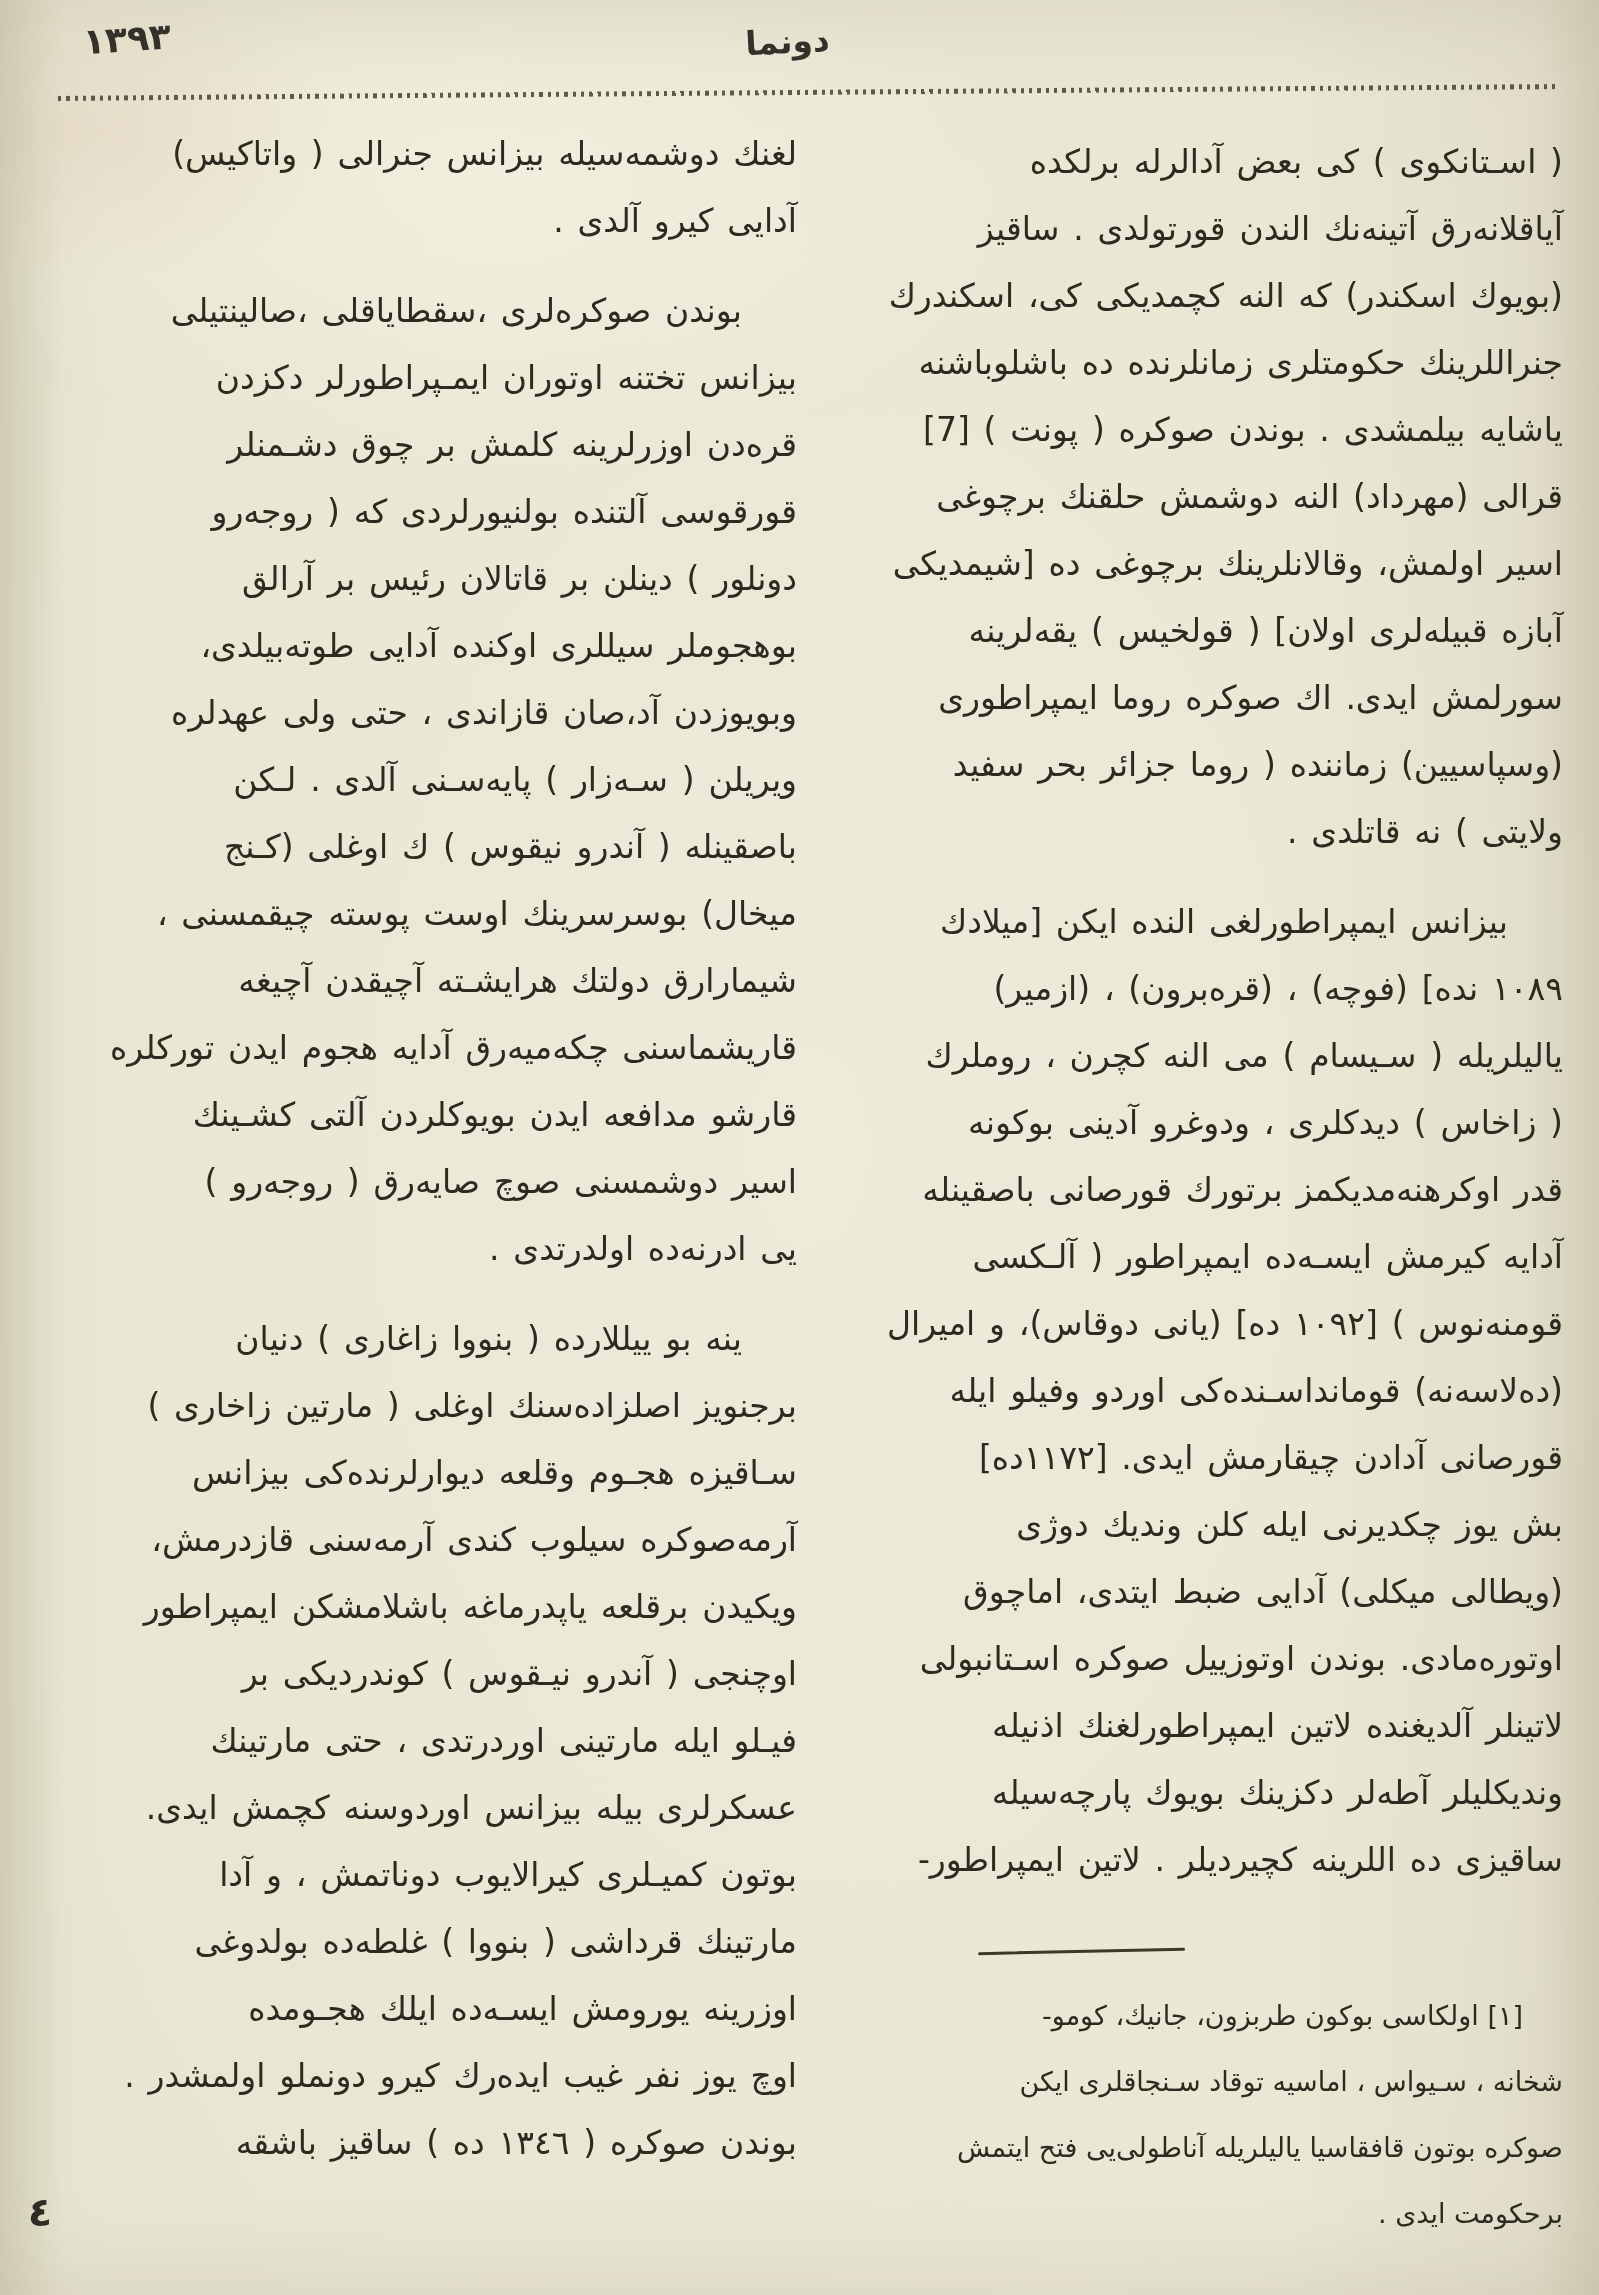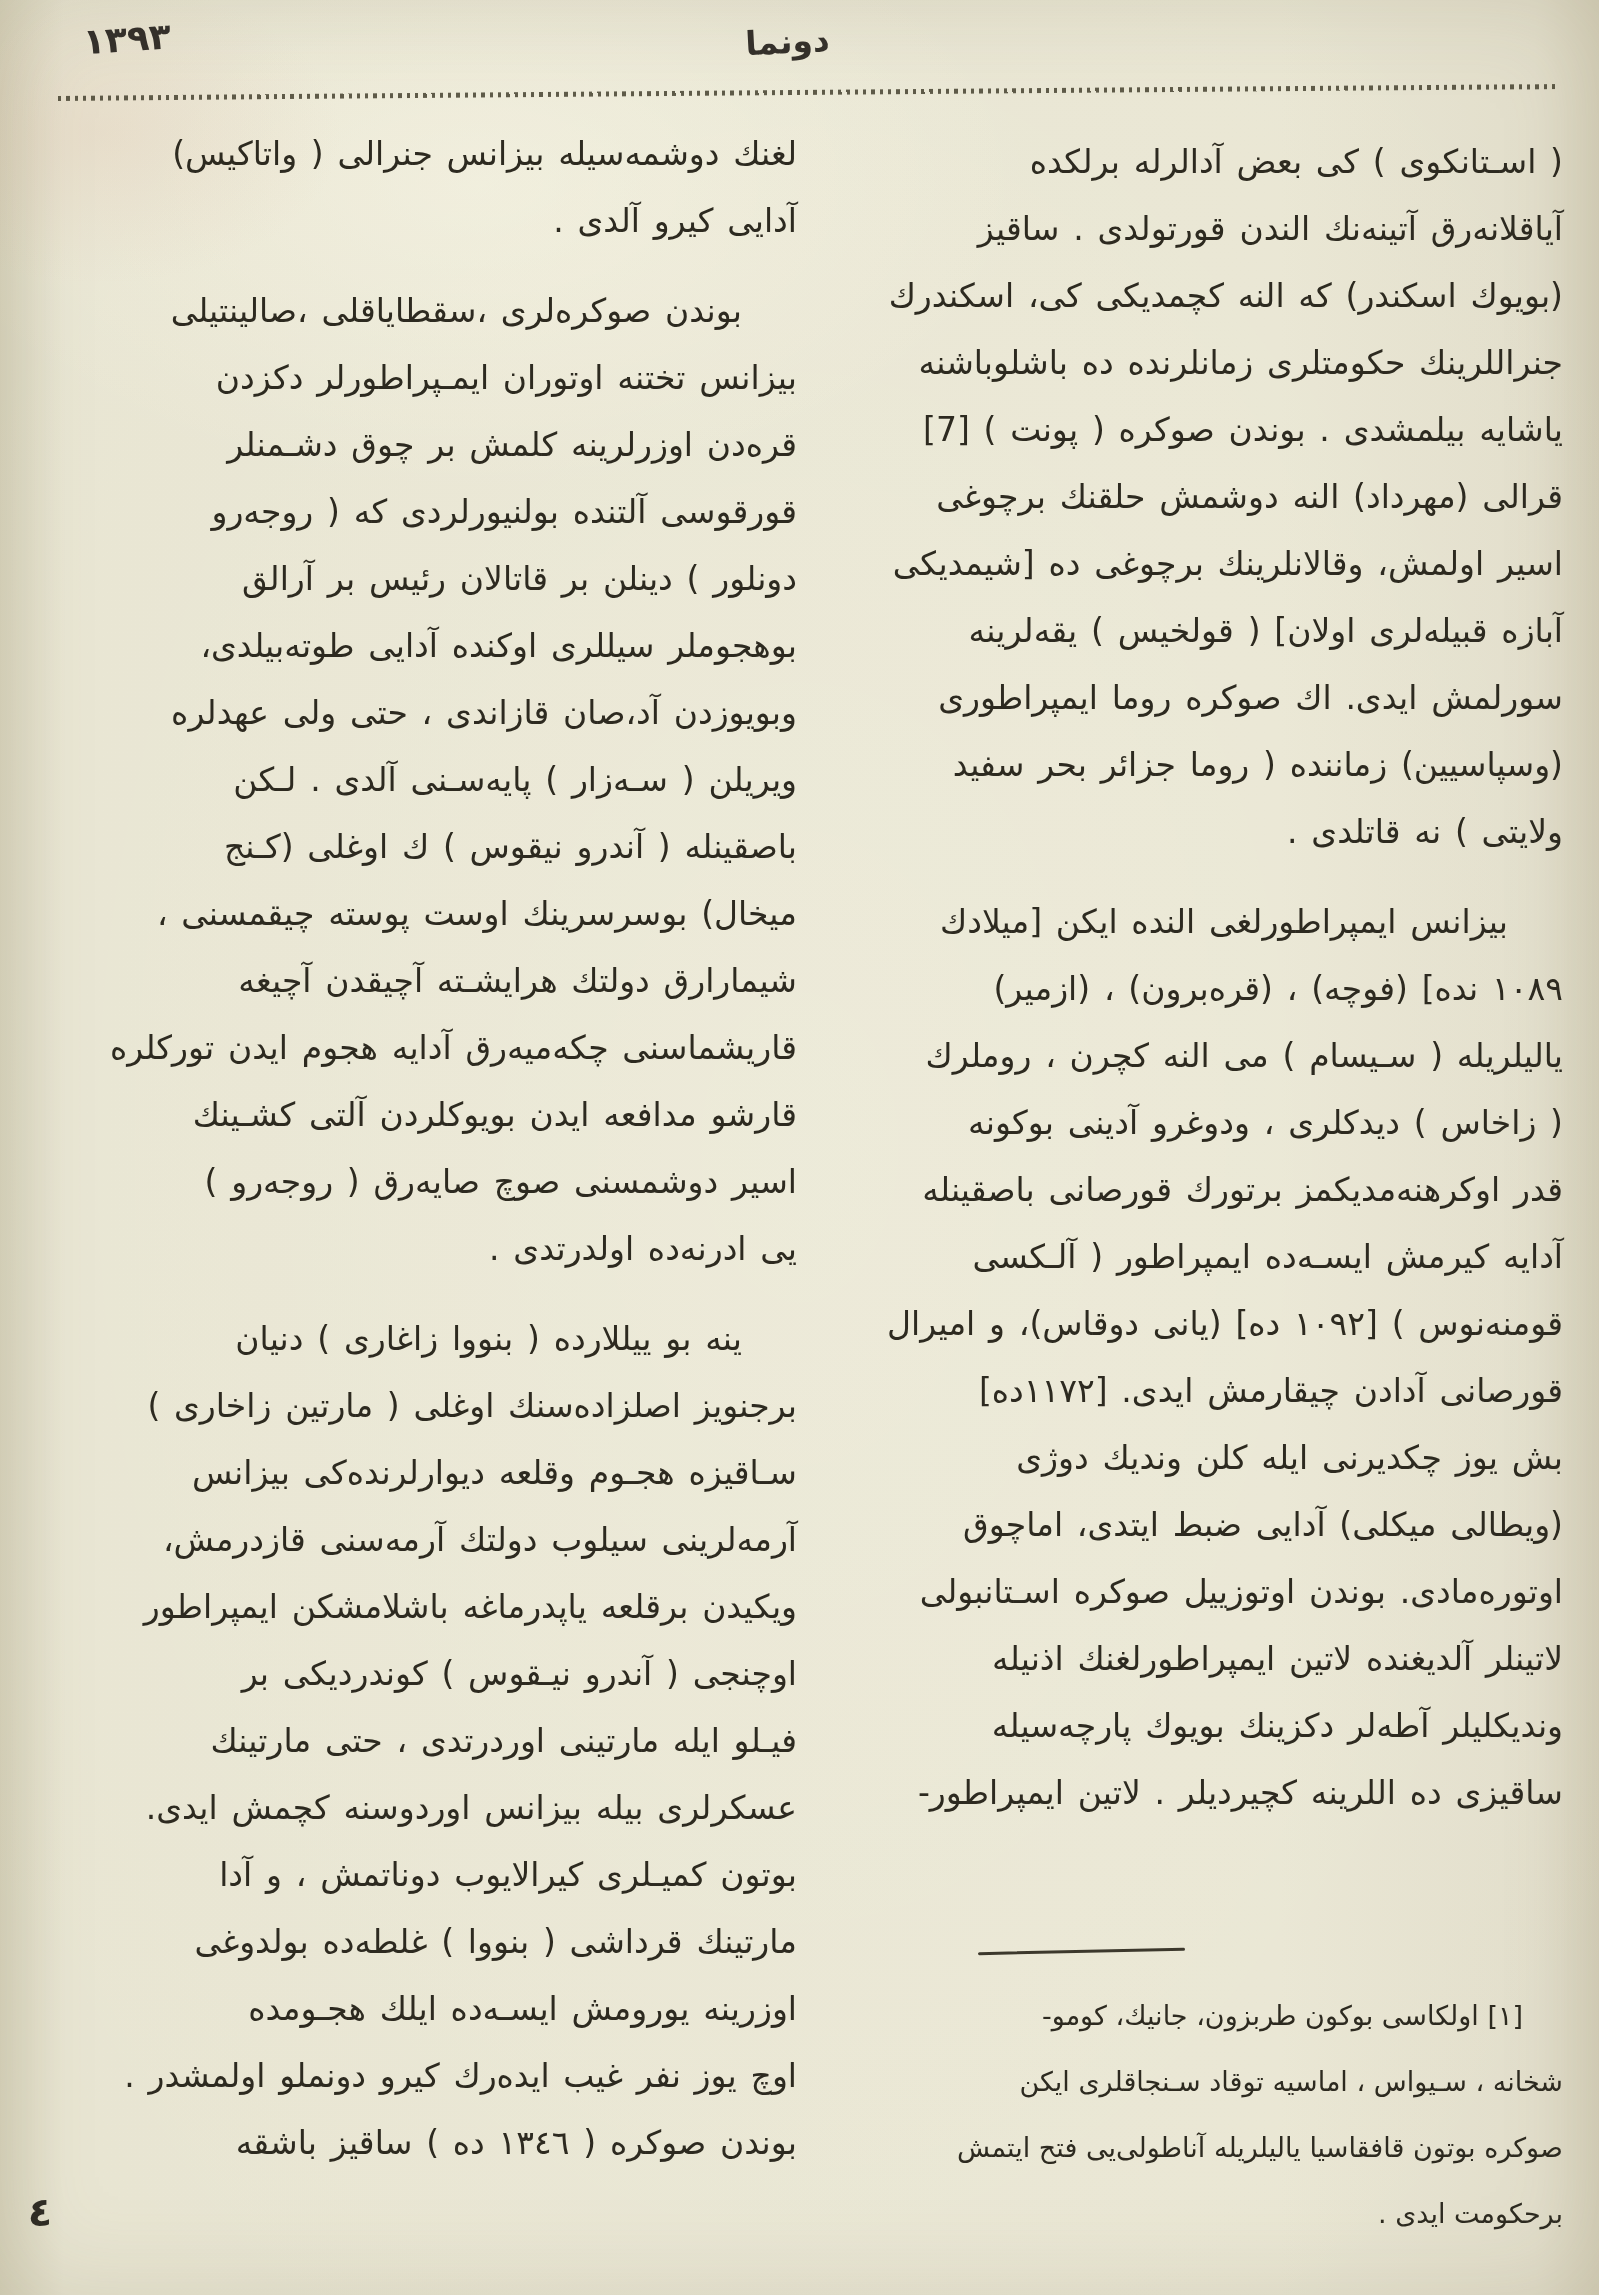--- a/index.html
+++ b/index.html
@@ -91,20 +91,21 @@
         <div class="line">ولايتى ) نه قاتلدى .</div>
       </div>
       <div class="para">
         <div class="line">بيزانس ايمپراطورلغى النده ايكن [ميلادك</div>
         <div class="line">١٠٨٩ نده] (فوچه) ، (قره‌برون) ، (ازمير)</div>
         <div class="line">ياليلريله ( سـيسام ) مى النه كچرن ، روملرك</div>
         <div class="line">( زاخاس ) ديدكلرى ، ودوغرو آدينى بوكونه</div>
         <div class="line">قدر اوكرهنه‌مديكمز برتورك قورصانى باصقينله</div>
         <div class="line">آدايه كيرمش ايسـه‌ده ايمپراطور ( آلـكسى</div>
         <div class="line">قومنه‌نوس ) [١٠٩٢ ده] (يانى دوقاس)، و اميرال</div>
+        <div class="line">(ده‌لاسه‌نه) قومانداسـنده‌كى اوردو وفيلو ايله</div>
         <div class="line">قورصانى آدادن چيقارمش ايدى. [١١٧٢ده]</div>
         <div class="line">بش يوز چكديرنى ايله كلن ونديك دوژى</div>
         <div class="line">(ويطالى ميكلى) آدايى ضبط ايتدى، اماچوق</div>
         <div class="line">اوتوره‌مادى. بوندن اوتوزييل صوكره اسـتانبولى</div>
         <div class="line">لاتينلر آلديغنده لاتين ايمپراطورلغنك اذنيله</div>
         <div class="line">ونديكليلر آطه‌لر دكزينك بويوك پارچه‌سيله</div>
         <div class="line">ساقيزى ده اللرينه كچيرديلر . لاتين ايمپراطور-</div>
       </div>
     </div>
   <div class="col col-left">
@@ -126,21 +127,21 @@
         <div class="line">شيمارارق دولتك هرايشـته آچيقدن آچيغه</div>
         <div class="line">قاريشماسنى چكه‌ميه‌رق آدايه هجوم ايدن توركلره</div>
         <div class="line">قارشو مدافعه ايدن بويوكلردن آلتى كشـينك</div>
         <div class="line">اسير دوشمسنى صوچ صايه‌رق ( روجه‌رو )</div>
         <div class="line">يى ادرنه‌ده اولدرتدى .</div>
       </div>
       <div class="para">
         <div class="line">ينه بو ييللارده ( بنووا زاغارى ) دنيان</div>
         <div class="line">برجنويز اصلزاده‌سنك اوغلى ( مارتين زاخارى )</div>
         <div class="line">سـاقيزه هجـوم وقلعه ديوارلرنده‌كى بيزانس</div>
-        <div class="line">آرمه‌لرينى سيلوب دولتك آرمه‌سنى قازدرمش،</div>
+        <div class="line">آرمه‌صوكره سيلوب كندى آرمه‌سنى قازدرمش،</div>
         <div class="line">ويكيدن برقلعه ياپدرماغه باشلامشكن ايمپراطور</div>
         <div class="line">اوچنجى ( آندرو نيـقوس ) كوندرديكى بر</div>
         <div class="line">فيـلو ايله مارتينى اوردرتدى ، حتى مارتينك</div>
         <div class="line">عسكرلرى بيله بيزانس اوردوسنه كچمش ايدى.</div>
         <div class="line">بوتون كميـلرى كيرالايوب دوناتمش ، و آدا</div>
         <div class="line">مارتينك قرداشى ( بنووا ) غلطه‌ده بولدوغى</div>
         <div class="line">اوزرينه يورومش ايسـه‌ده ايلك هجـومده</div>
         <div class="line">اوچ يوز نفر غيب ايده‌رك كيرو دونملو اولمشدر .</div>
         <div class="line">بوندن صوكره ( ١٣٤٦ ده ) ساقيز باشقه</div>
       </div>

